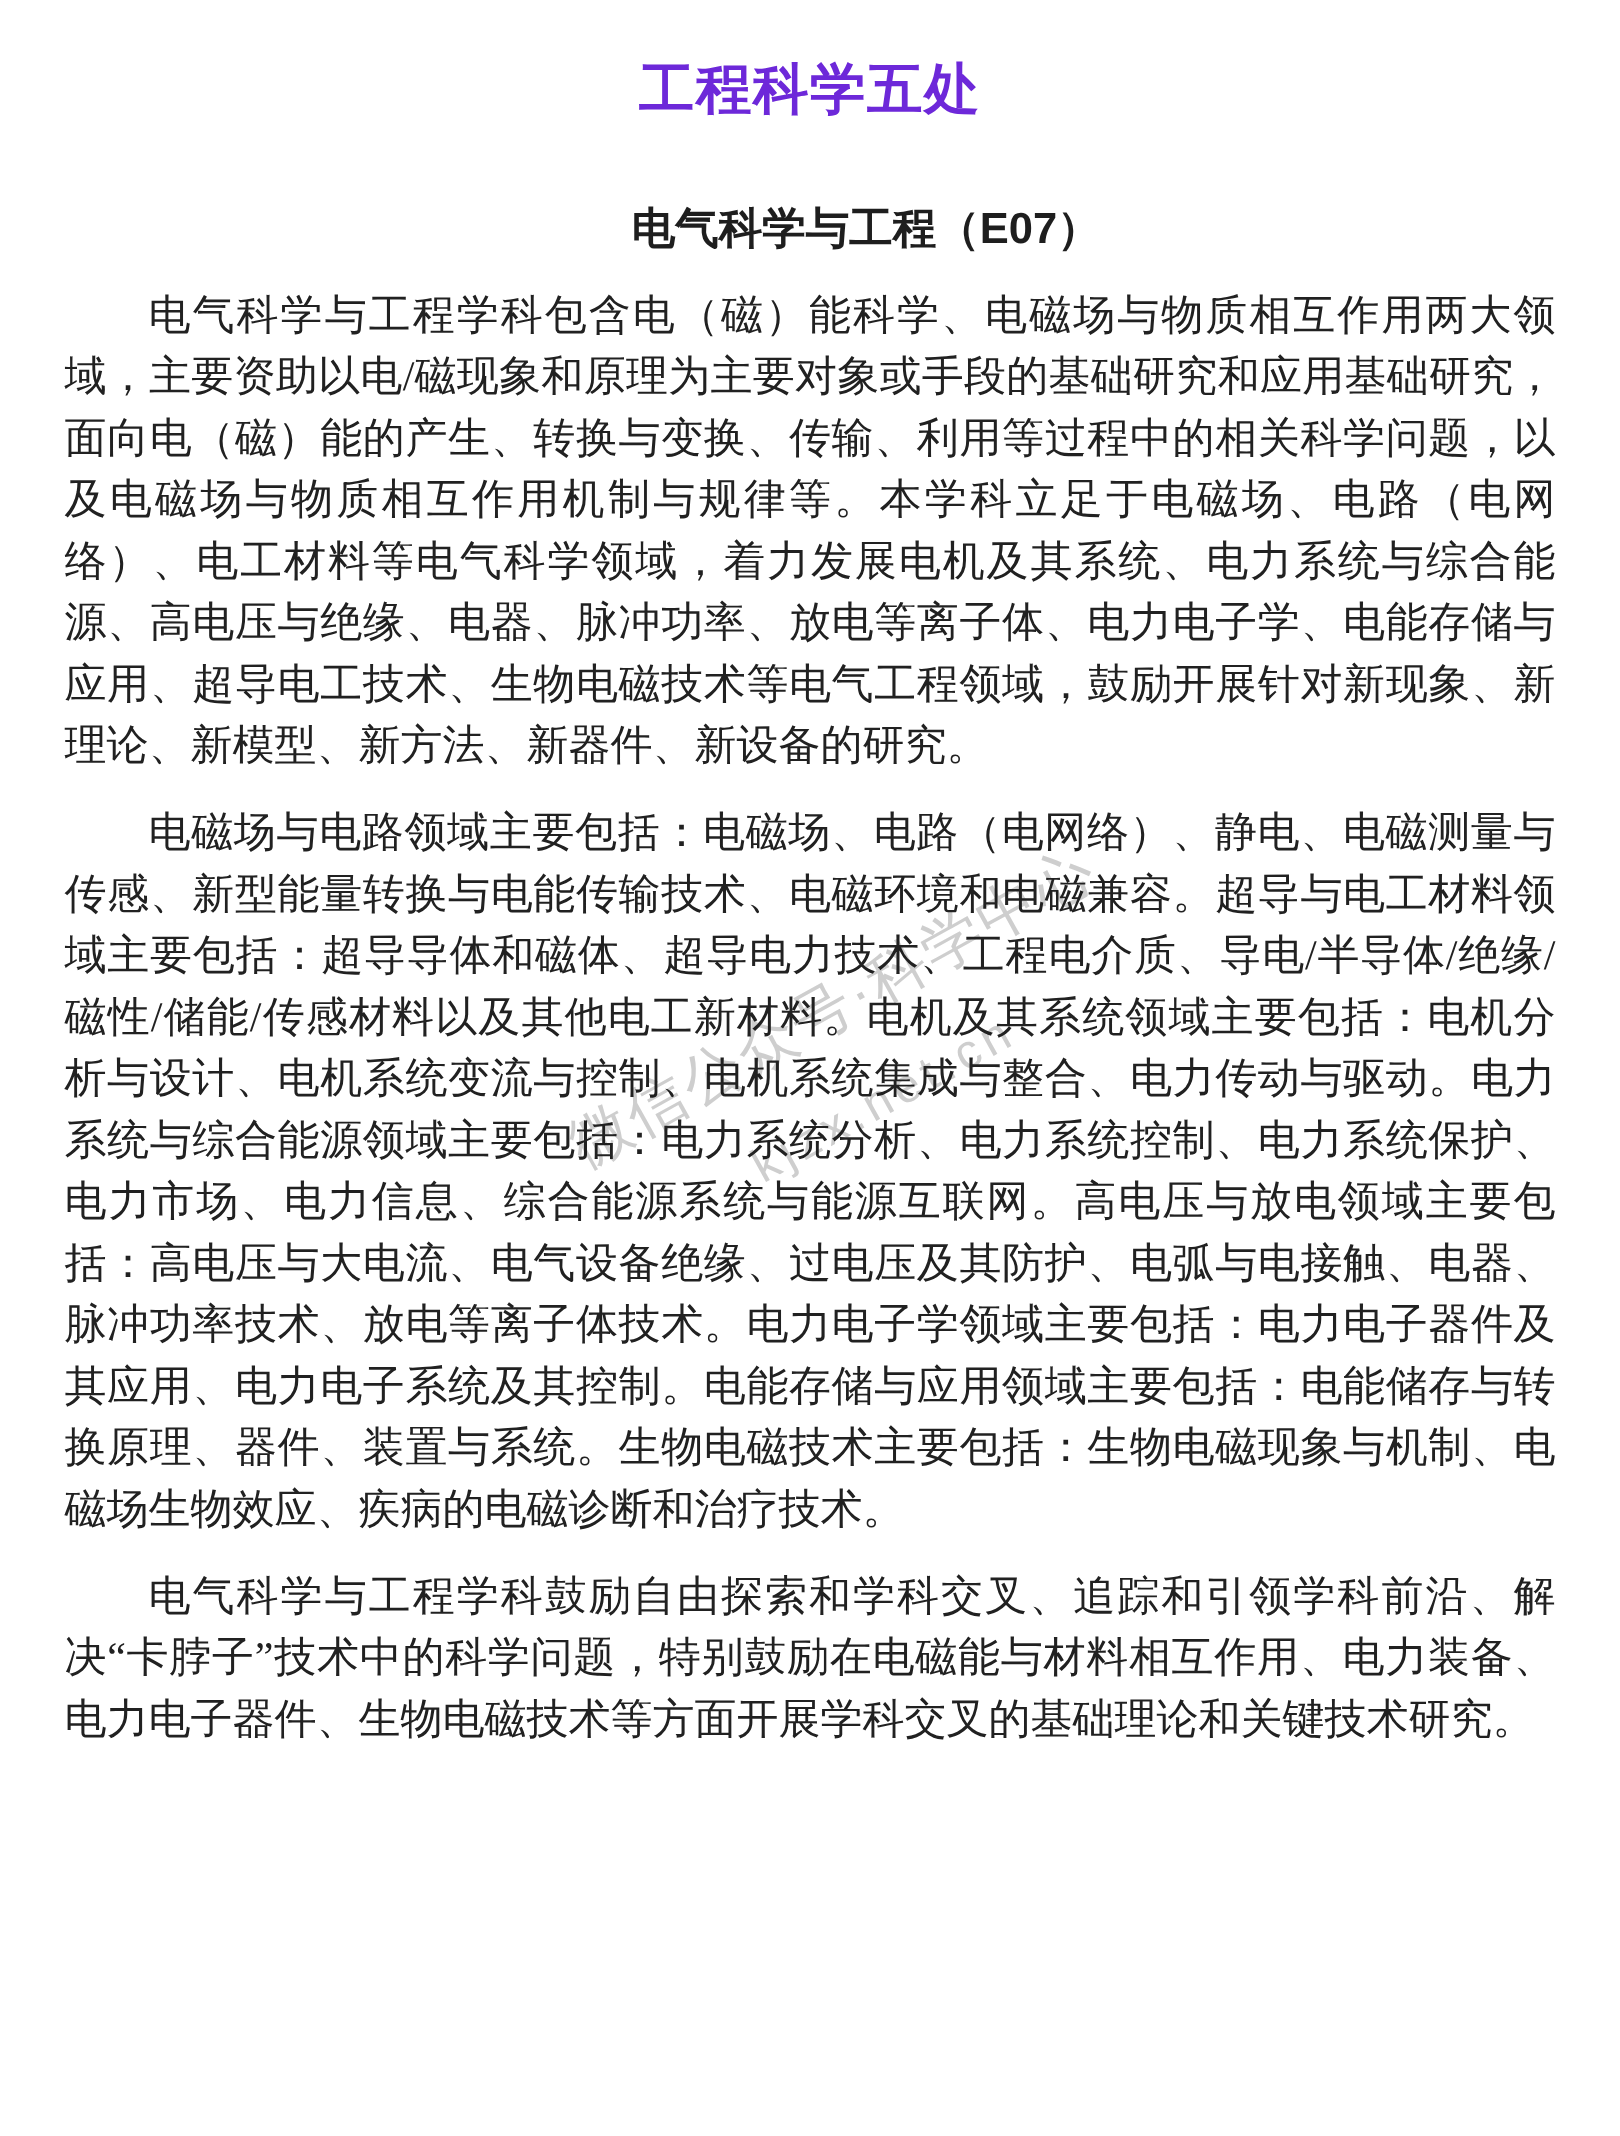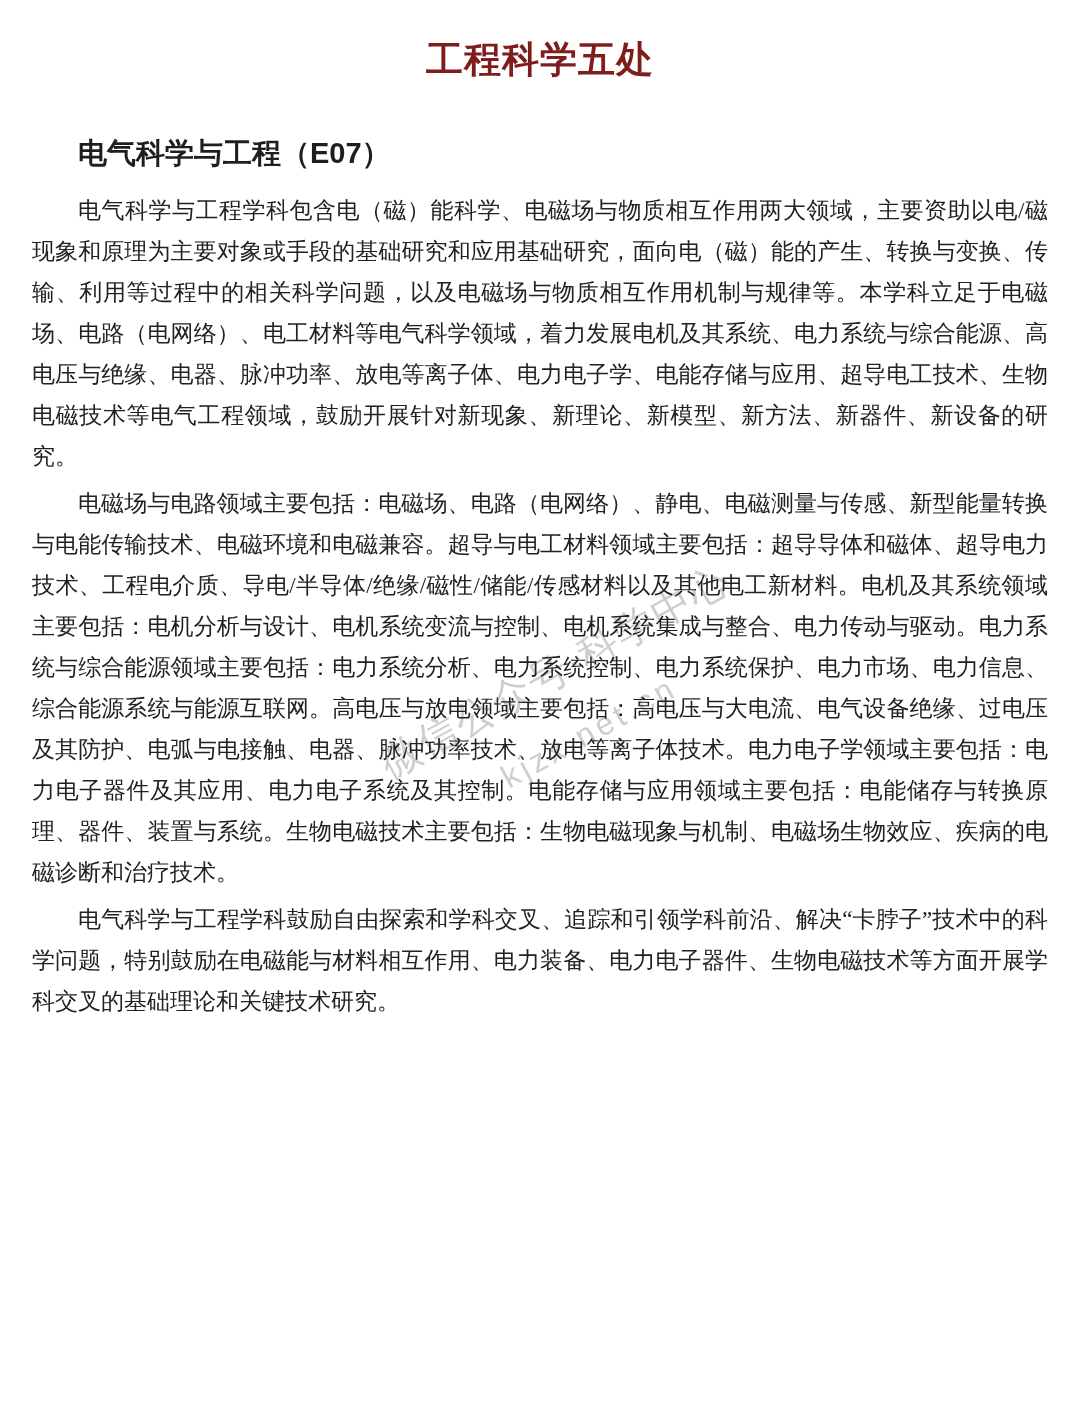--- a/index.html
+++ b/index.html
@@ -16,35 +16,36 @@
     z-index: 1;
     padding: 36px 26px 0 26px;
   }
   .doc-title {
     margin: 0;
     font-family: "Liberation Sans", "DejaVu Sans", sans-serif;
     font-weight: bold;
     font-size: 37px;
     line-height: 48px;
     text-align: center;
-    color: #7f1d1d;
+    color: #6d28d9;
     letter-spacing: 1px;
   }
   .section-heading {
-    margin: 52px 0 20px 52px;
+    margin: 52px 0 20px 75px;
     font-family: "Liberation Sans", "DejaVu Sans", sans-serif;
     font-weight: bold;
     font-size: 29px;
     line-height: 34px;
     color: #1e1e1e;
+    text-align: center;
   }
   .body-text p {
-    margin: 6px;
+    margin: 17px;
     font-family: "Liberation Serif", "DejaVu Serif", serif;
-    font-size: 23px;
+    font-size: 28px;
     line-height: 41px;
     color: #212121;
     text-align: justify;
     text-indent: 2em;
   }
   .watermark {
     position: absolute;
     left: 350px;
     top: 640px;
     width: 440px;

